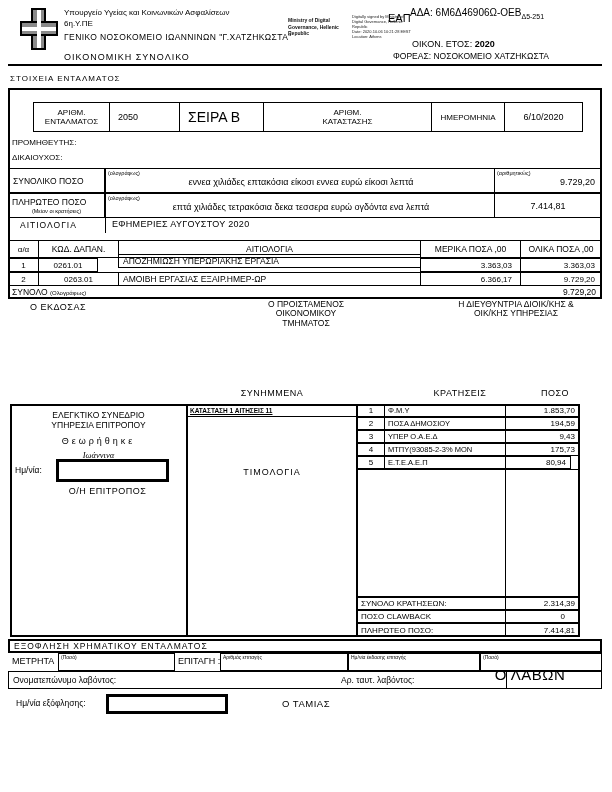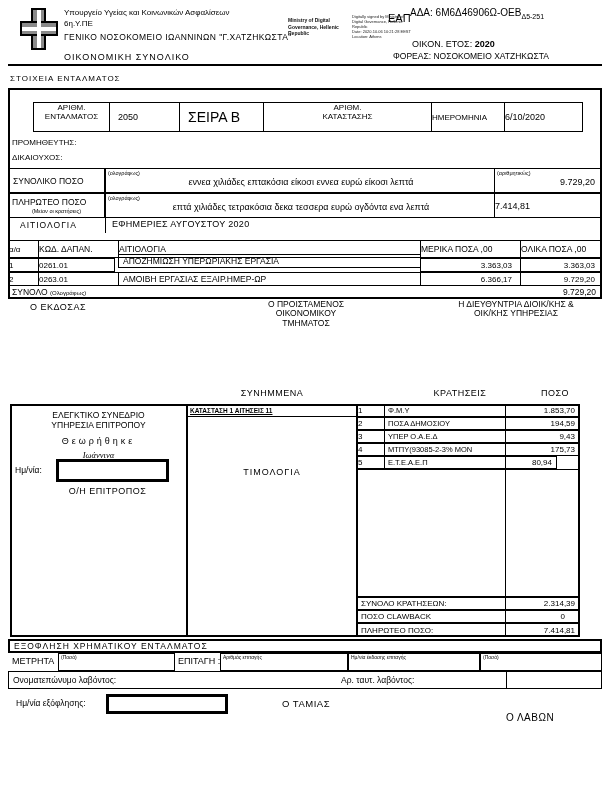--- a/index.html
+++ b/index.html
@@ -6,21 +6,21 @@
   .page{position:relative;width:612px;height:792px;background:#ffffff;margin:0 auto;
         font-family:"Liberation Sans",sans-serif;color:#000;overflow:hidden}
   .t{position:absolute;white-space:nowrap;line-height:1.1}
   .box{position:absolute;border:1px solid #000;box-sizing:border-box}
   .nb{border:none}
   .b2{border-width:2px}
   .b3{border-width:3px}
   .c{text-align:center}
   .r{text-align:right}
   .vc{display:flex;align-items:center}
-  .vcc{display:flex;align-items:center;}
+  .vcc{display:flex;align-items:center;justify-content:center}
   .tiny{font-size:5.5px;letter-spacing:0}
   .line{position:absolute;background:#000}
 </style>
 </head>
 <body>
 
 <div class="page">
 
   <div class="box nb" style="left:20px;top:8px;width:38px;height:42px">
     <div style="position:absolute;left:11px;top:0;width:15px;height:42px;background:#8a8a8a;border:2px solid #000;box-sizing:border-box"></div>
@@ -106,21 +106,21 @@
   <div class="t" style="left:112px;top:220px;font-size:9px;font-weight:normal;letter-spacing:.3px">ΕΦΗΜΕΡΙΕΣ ΑΥΓΟΥΣΤΟΥ 2020</div>
 
   <div class="box vcc" style="left:8px;top:240px;width:31px;height:18px;font-size:8px">α/α</div>
   <div class="box vcc" style="left:38px;top:240px;width:81px;height:18px;font-size:8.5px">ΚΩΔ. ΔΑΠΑΝ.</div>
   <div class="box vcc" style="left:118px;top:240px;width:303px;height:18px;font-size:8.5px">ΑΙΤΙΟΛΟΓΙΑ</div>
   <div class="box vcc" style="left:420px;top:240px;width:101px;height:18px;font-size:8.5px">ΜΕΡΙΚΑ ΠΟΣΑ ,00</div>
   <div class="box vcc" style="left:520px;top:240px;width:82px;height:18px;font-size:8.5px">ΟΛΙΚΑ ΠΟΣΑ ,00</div>
 
   <div>
     <div class="box vcc" style="left:8px;top:258px;width:31px;height:14px;font-size:8px">1</div>
-    <div class="box vcc" style="left:38px;top:258px;width:77px;height:14px;font-size:8px">0261.01</div>
+    <div class="box vcc" style="left:38px;top:258px;width:60px;height:14px;font-size:8px">0261.01</div>
     <div class="box vc" style="left:118px;top:254px;width:303px;height:14px;font-size:8.5px;padding-left:4px">ΑΠΟΖΗΜΙΩΣΗ ΥΠΕΡΩΡΙΑΚΗΣ ΕΡΓΑΣΙΑ</div>
     <div class="box vc" style="left:420px;top:258px;width:101px;height:14px;font-size:8px;justify-content:flex-end;padding-right:8px">3.363,03</div>
     <div class="box vc" style="left:520px;top:258px;width:82px;height:14px;font-size:8px;justify-content:flex-end;padding-right:6px">3.363,03</div>
   </div>
   <div>
     <div class="box vcc" style="left:8px;top:272px;width:31px;height:14px;font-size:8px">2</div>
     <div class="box vcc" style="left:38px;top:272px;width:81px;height:14px;font-size:8px">0263.01</div>
     <div class="box vc" style="left:118px;top:272px;width:303px;height:14px;font-size:8.5px;padding-left:4px">ΑΜΟΙΒΗ ΕΡΓΑΣΙΑΣ ΕΞΑΙΡ.ΗΜΕΡ-ΩΡ</div>
     <div class="box vc" style="left:420px;top:272px;width:101px;height:14px;font-size:8px;justify-content:flex-end;padding-right:8px">6.366,17</div>
     <div class="box vc" style="left:520px;top:272px;width:82px;height:14px;font-size:8px;justify-content:flex-end;padding-right:6px">9.729,20</div>
@@ -180,21 +180,21 @@
     <div class="box vc" style="left:505px;top:430px;width:75px;height:13px;font-size:8px;justify-content:flex-end;padding-right:4px">9,43</div>
   </div>
   <div>
     <div class="box vcc" style="left:357px;top:443px;width:28px;height:13px;font-size:8px">4</div>
     <div class="box vc" style="left:384px;top:443px;width:122px;height:13px;font-size:7.5px;padding-left:3px">ΜΤΠΥ(93085-2-3% ΜΟΝ</div>
     <div class="box vc" style="left:505px;top:443px;width:75px;height:13px;font-size:8px;justify-content:flex-end;padding-right:4px">175,73</div>
   </div>
   <div>
     <div class="box vcc" style="left:357px;top:456px;width:28px;height:13px;font-size:8px">5</div>
     <div class="box vc" style="left:384px;top:456px;width:122px;height:13px;font-size:7.5px;padding-left:3px">Ε.Τ.Ε.Α.Ε.Π</div>
-    <div class="box vc" style="left:505px;top:456px;width:52px;height:13px;font-size:8px;justify-content:flex-end;padding-right:4px">80,94</div>
+    <div class="box vc" style="left:505px;top:456px;width:66px;height:13px;font-size:8px;justify-content:flex-end;padding-right:4px">80,94</div>
   </div>
 
   <div class="box" style="left:357px;top:469px;width:223px;height:128px"></div>
   <div class="line" style="left:505px;top:469px;width:1px;height:128px"></div>
 
   <div class="box vc" style="left:357px;top:597px;width:149px;height:13px;font-size:8px;padding-left:3px">ΣΥΝΟΛΟ ΚΡΑΤΗΣΕΩΝ:</div>
   <div class="box vc" style="left:505px;top:597px;width:75px;height:13px;font-size:8px;justify-content:flex-end;padding-right:4px">2.314,39</div>
   <div class="box vc" style="left:357px;top:610px;width:149px;height:13px;font-size:8px;padding-left:3px">ΠΟΣΟ CLAWBACK</div>
   <div class="box vc" style="left:505px;top:610px;width:75px;height:13px;font-size:8px;justify-content:flex-end;padding-right:14px">0</div>
   <div class="box vc" style="left:357px;top:623px;width:149px;height:14px;font-size:8px;padding-left:3px">ΠΛΗΡΩΤΕΟ ΠΟΣΟ:</div>
@@ -219,15 +219,15 @@
 
   <div class="box" style="left:8px;top:671px;width:594px;height:18px">
     <div class="t" style="left:4px;top:4px;font-size:8.5px">Ονοματεπώνυμο λαβόντος:</div>
     <div class="t" style="left:332px;top:4px;font-size:8.5px">Αρ. ταυτ. λαβόντος:</div>
     <div class="line" style="left:497px;top:0;width:1px;height:16px"></div>
   </div>
 
   <div class="t" style="left:16px;top:699px;font-size:8.5px">Ημ/νία εξόφλησης:</div>
   <div class="box b3" style="left:106px;top:694px;width:122px;height:20px"></div>
   <div class="t c" style="left:256px;top:699px;width:100px;font-size:9.5px;letter-spacing:.5px">Ο ΤΑΜΙΑΣ</div>
-  <div class="t c" style="left:475px;top:712px;width:110px;font-size:10px;letter-spacing:.5px">Ο ΛΑΒΩΝ</div>
+  <div class="t c" style="left:475px;top:667px;width:110px;font-size:15px;letter-spacing:.5px">Ο ΛΑΒΩΝ</div>
 
 </div>
 
 </body></html>

